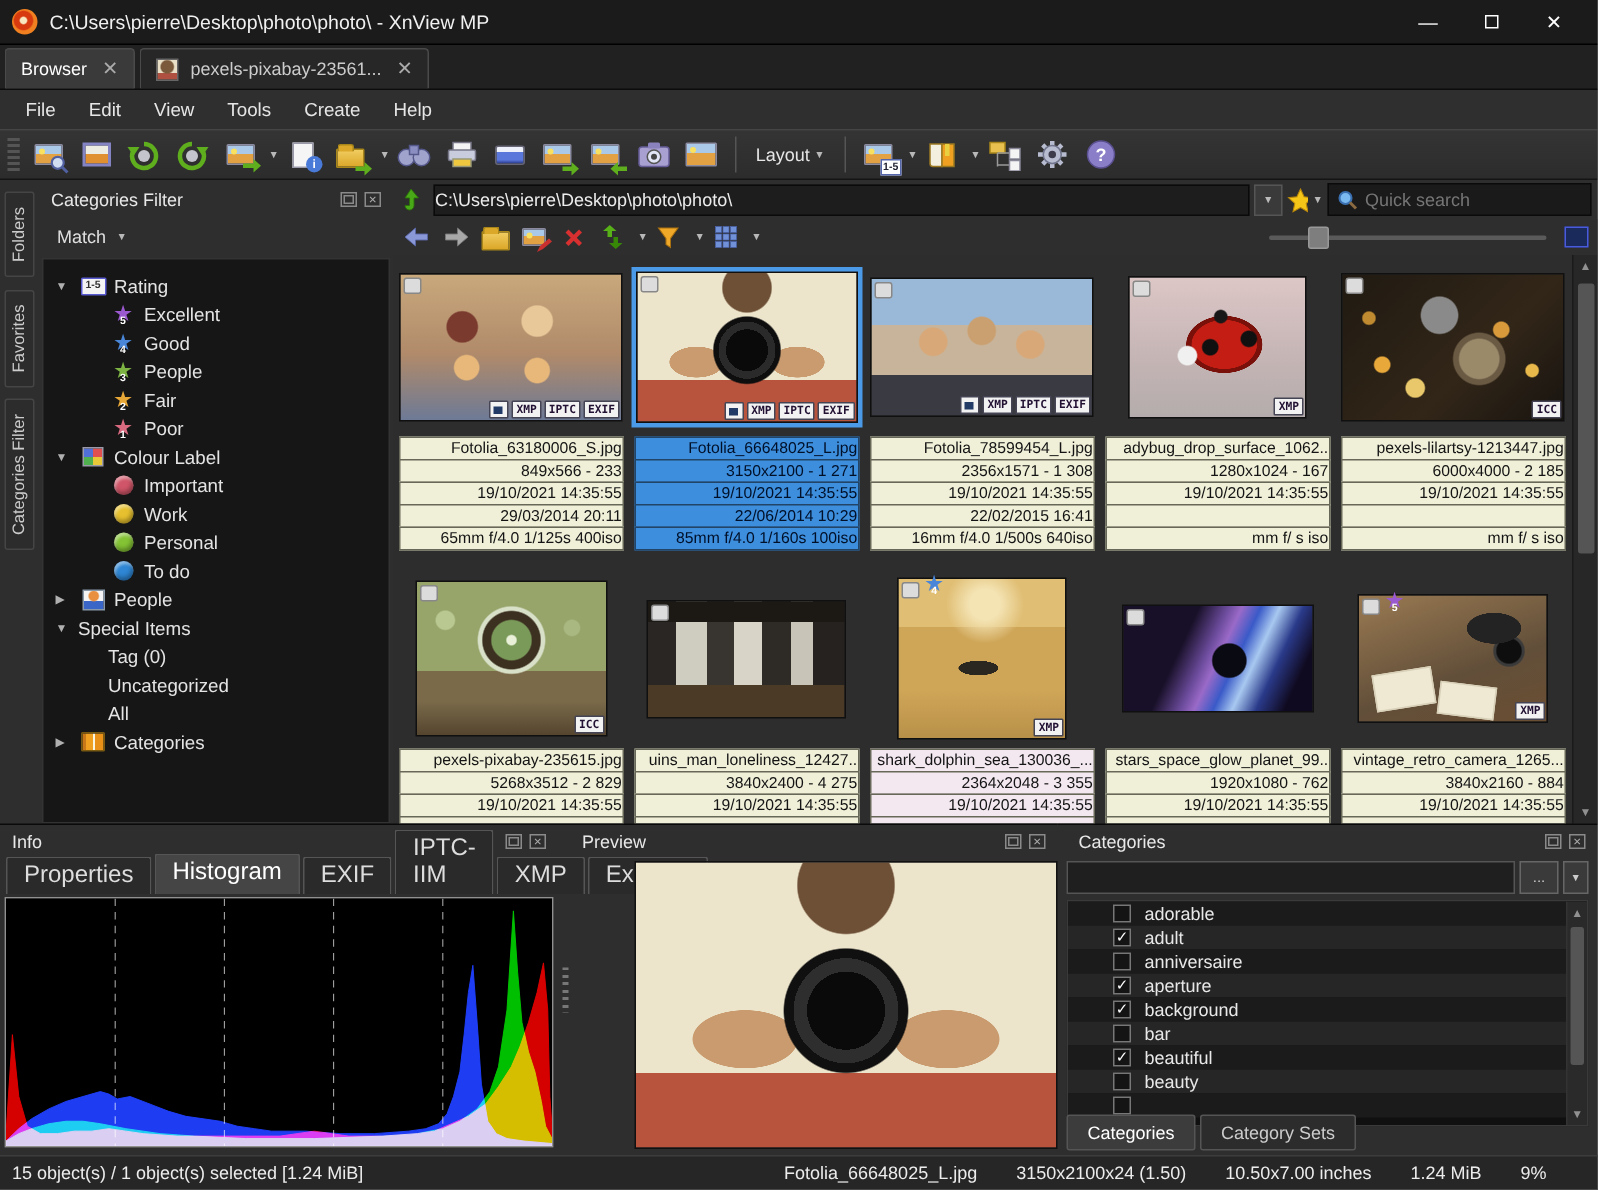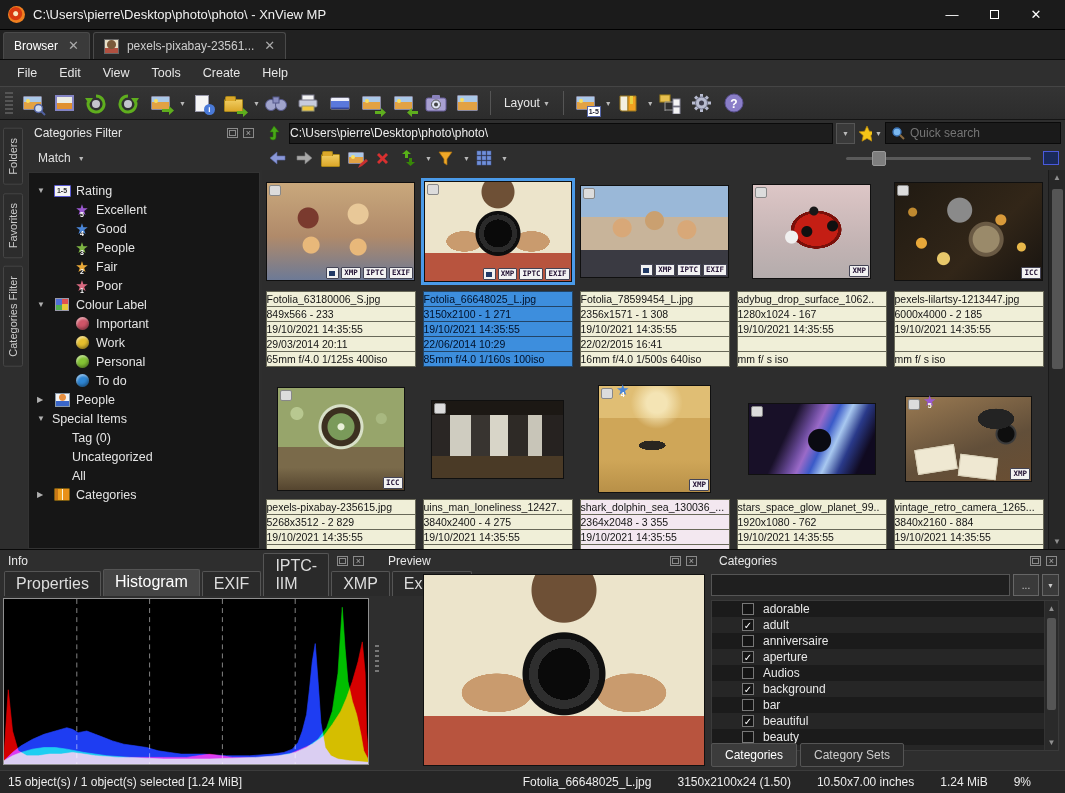--- a/index.html
+++ b/index.html
@@ -84,21 +84,21 @@
 .timg{position:relative;border:1px solid #101010;overflow:visible}
 .cell.sel .timg{outline:3px solid #4a9ae8}
 .chk{position:absolute;top:2px;left:2px;width:12px;height:11px;background:#dcdcdc;border:1px solid #888;border-radius:2px;z-index:3}
 .rstar{position:absolute;top:-3px;left:17px;font-size:15px;line-height:14px;z-index:3}
 .rstar b{position:absolute;top:5px;left:50%;transform:translateX(-50%);font-size:7px;color:#fff}
 .badges{position:absolute;right:1px;bottom:1px;display:flex;gap:2px;z-index:3}
 .badge{background:#f2f2f2;border:1px solid #445;color:#213;font-size:7.5px;font-weight:bold;padding:0 2px;line-height:10px;border-radius:1px;font-family:"DejaVu Sans Mono",monospace}
 .badge.ibox{width:13px;position:relative}
 .badge.ibox::after{content:"";position:absolute;left:2px;bottom:2px;width:6px;height:5px;background:#223a66}
 .meta{width:150px;margin-top:5px}
-.mrow{height:16px;line-height:15px;font-size:10.5px;color:#141414;background:#f0efd8;border:1px solid #686858;margin-top:-1px;text-align:left;overflow:hidden;white-space:nowrap}
+.mrow{height:16px;line-height:15px;font-size:10.5px;color:#141414;background:#f0efd8;border:1px solid #686858;margin-top:-1px;text-align:right;overflow:hidden;white-space:nowrap}
 .cell.sel .mrow{background:#3d8edd;color:#001028;border-color:#246}
 .cell.pink .mrow{background:#f3e8f0}
 
 .img-t1{width:149px;height:99px;background:radial-gradient(circle at 28% 36%,#7a3a2e 0 10px,transparent 11px),radial-gradient(circle at 62% 32%,#e8c898 0 10px,transparent 11px),radial-gradient(circle at 30% 64%,#e8b87a 0 8px,transparent 9px),radial-gradient(circle at 62% 66%,#e8b87a 0 8px,transparent 9px),linear-gradient(180deg,#c9a87c,#b08a6a 55%,#6d7a96)}
 .img-t2{width:148px;height:101px;background:radial-gradient(circle at 50% 52%,#0a0a0a 0 14px,#2a2a2a 14px 19px,#0e0e0e 19px 22px,transparent 23px),radial-gradient(circle at 50% 10%,#6e5036 0 16px,transparent 17px),radial-gradient(ellipse 30px 17px at 27% 60%,#c99b6e 0 60%,transparent 61%),radial-gradient(ellipse 30px 17px at 73% 60%,#c99b6e 0 60%,transparent 61%),linear-gradient(180deg,#ece4cb 0 72%,#b8543e 72%)}
 .img-t3{width:149px;height:93px;background:radial-gradient(circle at 28% 46%,#d8a878 0 9px,transparent 10px),radial-gradient(circle at 50% 38%,#caa070 0 9px,transparent 10px),radial-gradient(circle at 72% 48%,#d8a878 0 9px,transparent 10px),linear-gradient(180deg,#9ab8d8 0 34%,#c8b49a 34% 70%,#3a3a42 70%)}
 .img-t4{width:119px;height:95px;background:radial-gradient(circle at 52% 28%,#181818 0 4px,transparent 5px),radial-gradient(circle at 68% 44%,#101010 0 5px,transparent 6px),radial-gradient(circle at 46% 50%,#101010 0 5px,transparent 6px),radial-gradient(circle at 33% 56%,#f0f0f0 0 6px,transparent 7px),radial-gradient(ellipse 36px 27px at 54% 48%,#c41e14 0 60%,#7a100a 61% 70%,transparent 71%),linear-gradient(180deg,#ddc6c6,#c4b4b4 60%,#b4acac)}
 .img-t5{width:149px;height:99px;background:radial-gradient(circle at 18% 62%,#e8a83a 0 5px,transparent 6px),radial-gradient(circle at 33% 78%,#e8c86a 0 6px,transparent 7px),radial-gradient(circle at 72% 38%,#d89a3a 0 5px,transparent 6px),radial-gradient(circle at 86% 66%,#e8b84a 0 4px,transparent 5px),radial-gradient(circle at 12% 30%,#c08a30 0 4px,transparent 5px),radial-gradient(circle at 62% 58%,#9a8a6a 0 13px,#6a5a44 14px 17px,transparent 18px),radial-gradient(circle at 44% 28%,#8a8a8a 0 12px,transparent 13px),linear-gradient(135deg,#201a12,#322618 60%,#181410)}
 .img-t6{width:128px;height:104px;background:radial-gradient(circle at 50% 38%,#e8f0d8 0 3px,#7a9a5a 4px 13px,#3c3020 14px 19px,#d8e0c8 20px 22px,transparent 23px),radial-gradient(circle at 15% 25%,#b8c890 0 6px,transparent 7px),radial-gradient(circle at 82% 30%,#a8b880 0 5px,transparent 6px),linear-gradient(180deg,#97a56b 0 58%,#7a6a4a 58% 78%,#55452f)}
 .img-t7{width:133px;height:79px;background:linear-gradient(180deg,#1c1814 0 18%,transparent 18% 78%,#42engage?#42engage 78%),linear-gradient(90deg,#2a2624 0 14%,#cfccc0 14% 30%,#383430 30% 44%,#d8d5c8 44% 58%,#2e2a26 58% 73%,#c8c5b8 73% 84%,#262220 84%)}
@@ -786,24 +786,20 @@
           </div>
           <div class="crow">
             <span class="cbox"></span>
             <span>anniversaire</span>
           </div>
           <div class="crow">
             <span class="cbox">✓</span>
             <span>aperture</span>
           </div>
           <div class="crow">
-            <span class="cbox"></span>
-            <span>Audios</span>
-          </div>
-          <div class="crow">
             <span class="cbox">✓</span>
             <span>background</span>
           </div>
           <div class="crow">
             <span class="cbox"></span>
             <span>bar</span>
           </div>
           <div class="crow">
             <span class="cbox">✓</span>
             <span>beautiful</span>

